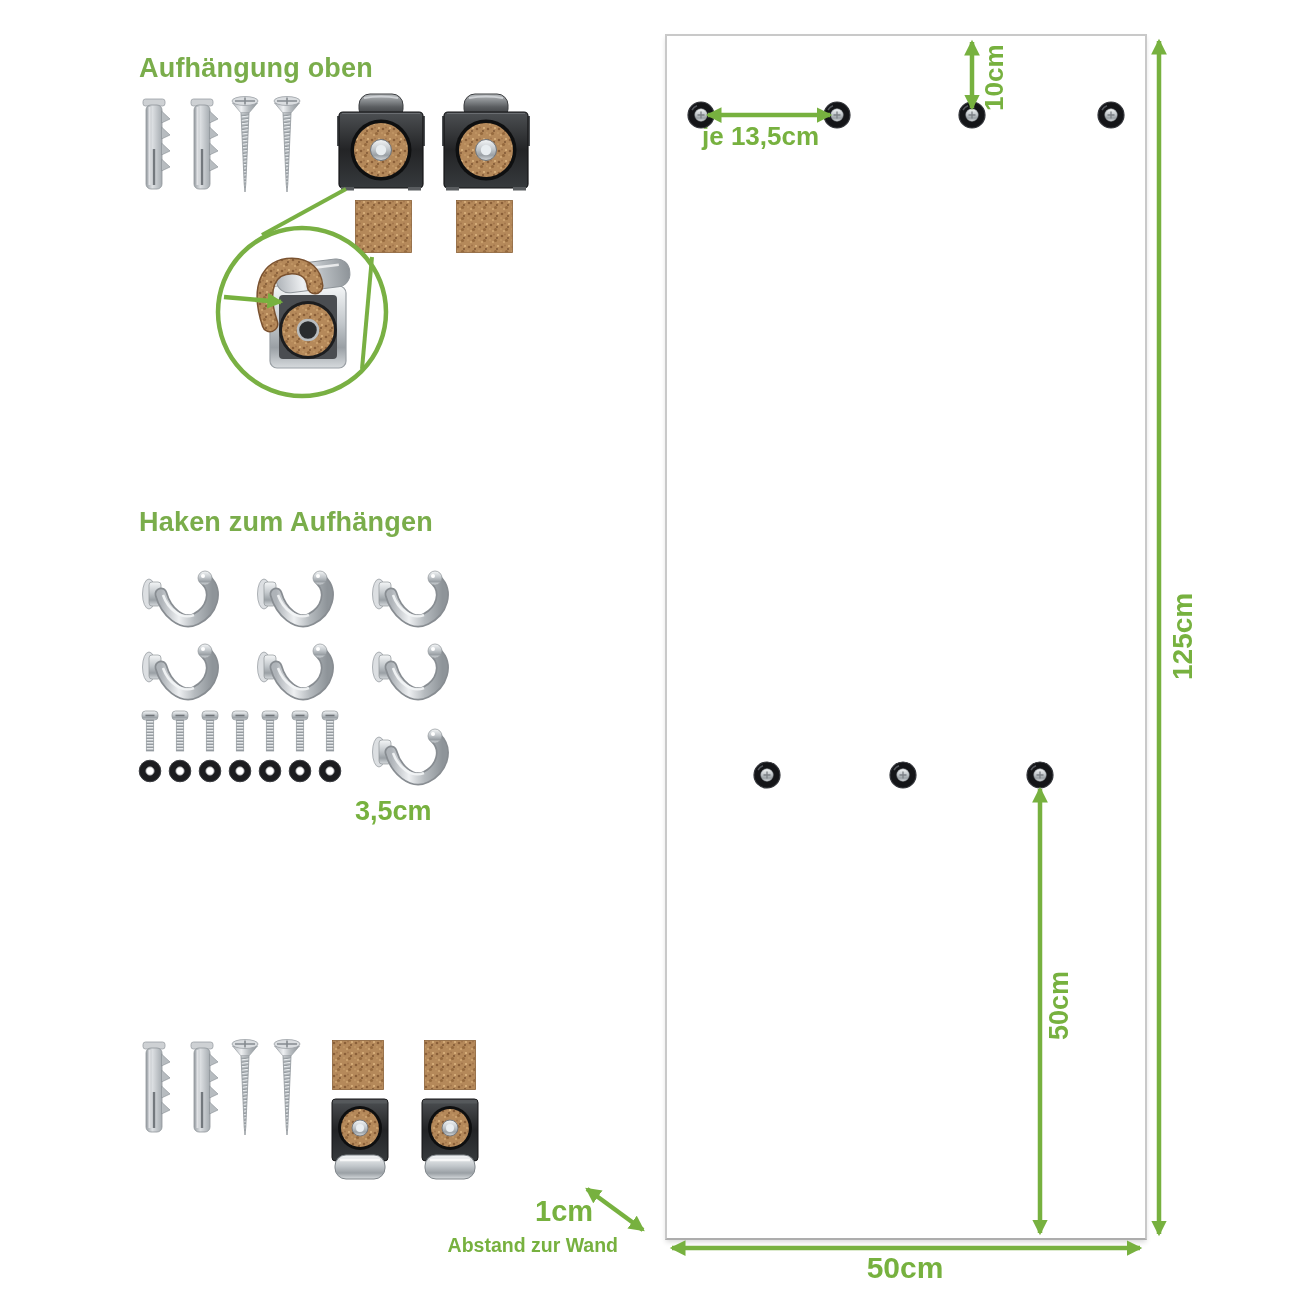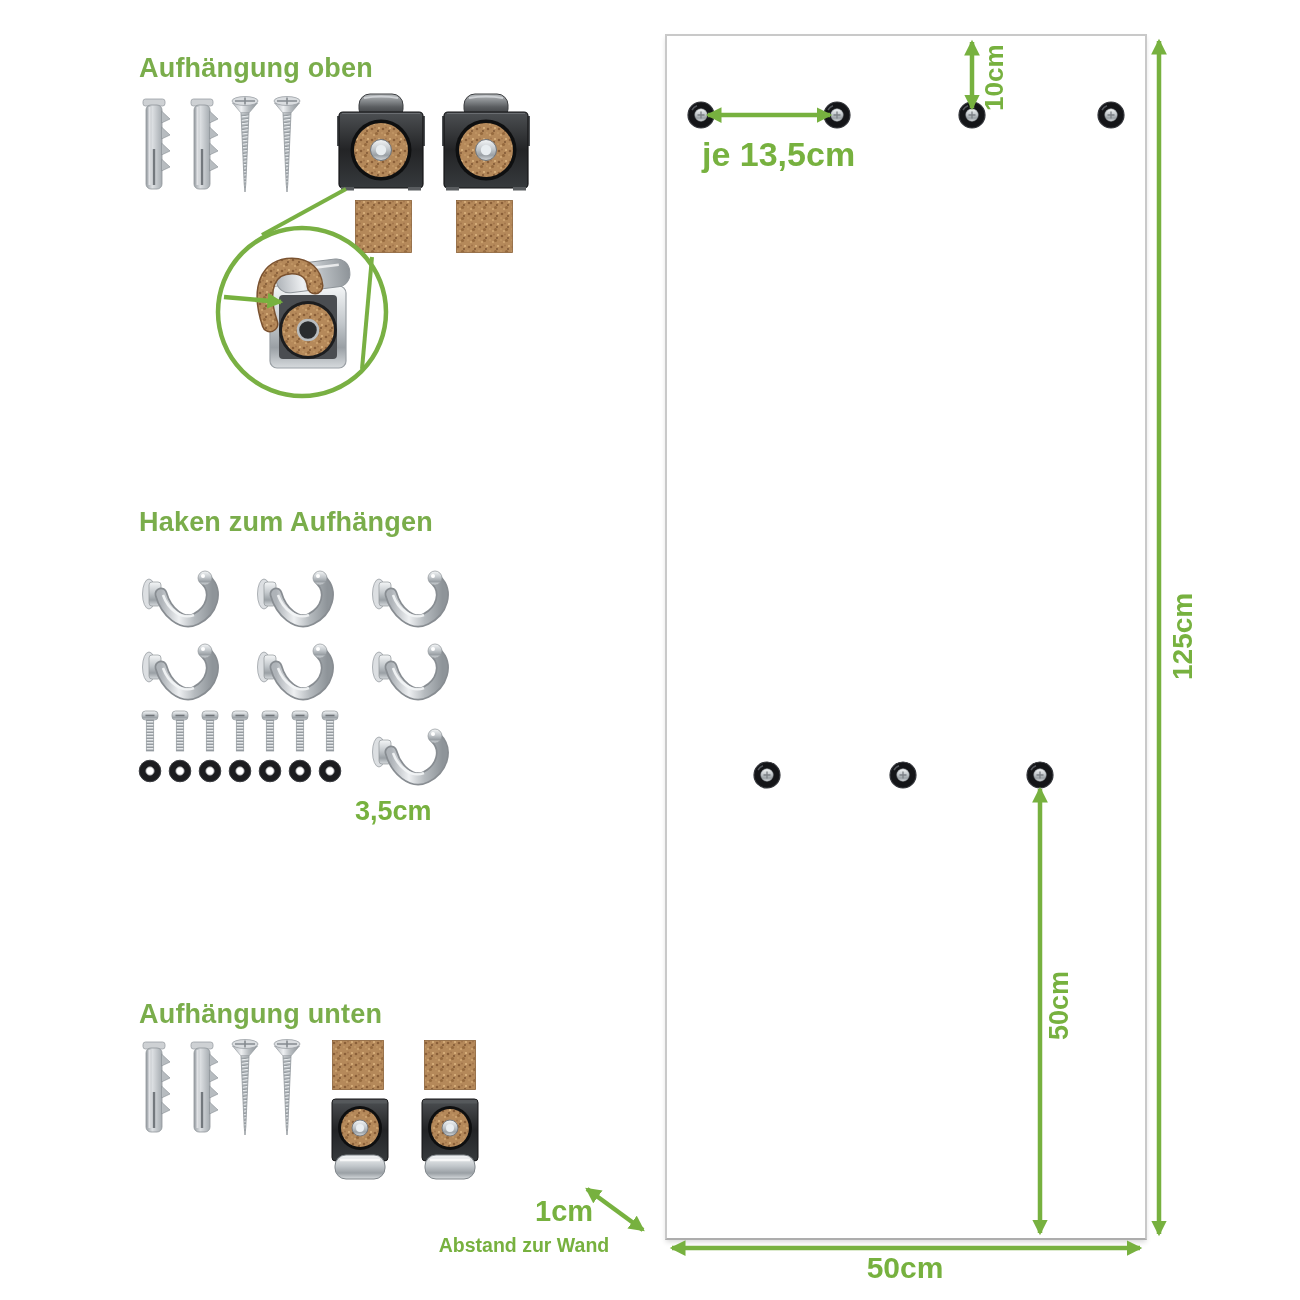--- a/index.html
+++ b/index.html
@@ -351,21 +351,20 @@
   <div class="abs comp" style="left:318px;top:759px">
     <svg viewBox="0 0 24 24" width="24" height="24">
         <circle cx="12" cy="12" r="10.8" fill="#1b1c1f"></circle>
         <circle cx="12" cy="12" r="10.8" fill="none" stroke="#3c3e43" stroke-width="1"></circle>
         <circle cx="12" cy="12" r="4.2" fill="#ffffff" stroke="#8a8d92" stroke-width="0.8"></circle>
       </svg>
   </div>
 
   <div class="abs dim" style="left:355px;top:798px;width:100px;text-align:left;font-size:27px">3,5cm</div>
 
-  <div class="abs heading" style="left:139px;top:1000px">Aufhängung unten</div>
 
   <div class="abs comp" style="left:136px;top:1040px;width:36px;height:98px">
     <svg viewBox="0 0 36 98" width="36" height="98">
       <rect x="7" y="2" width="22" height="7" rx="2.5" fill="#ced1d4" stroke="#9aa0a5" stroke-width="0.8"></rect>
       <rect x="10" y="8" width="16" height="84" rx="5" fill="url(#plugGrad)" stroke="#8f959a" stroke-width="0.8"></rect>
       <rect x="12.5" y="10" width="2" height="78" fill="#eef0f2" opacity="0.7"></rect>
       <rect x="16.8" y="52" width="2.4" height="36" fill="#73787d"></rect>
       <path d="M25.5,14 l8.5,8 -8.5,4 z" fill="#b7bcc0" stroke="#878d92" stroke-width="0.6"></path>
       <path d="M25.5,30 l8.5,8 -8.5,4 z" fill="#b7bcc0" stroke="#878d92" stroke-width="0.6"></path>
       <path d="M25.5,46 l8.5,8 -8.5,4 z" fill="#b7bcc0" stroke="#878d92" stroke-width="0.6"></path>
@@ -496,27 +495,27 @@
   <div class="abs comp" style="left:1026px;top:761px">
     <svg viewBox="0 0 28 28" width="28" height="28">
         <circle cx="14" cy="14" r="13" fill="#141518"></circle>
         <circle cx="14" cy="14" r="13" fill="none" stroke="#33353a" stroke-width="1.2"></circle>
         <path d="M5,9 A10.5,10.5 0 0,1 10,4.8" stroke="#53565c" stroke-width="1.5" fill="none"></path>
         <circle cx="14" cy="14" r="6.2" fill="url(#chromeV)" stroke="#9aa0a5" stroke-width="0.6"></circle>
         <path d="M10.5,14 h7 M14,10.5 v7" stroke="#7c8186" stroke-width="1.3"></path>
       </svg>
   </div>
 
-  <div class="abs dim" style="left:702px;top:137px;font-size:34px">je 13,5cm</div>
+  <div class="abs dim" style="left:702px;top:123px;font-size:26px">je 13,5cm</div>
   <div class="abs dim vdim" style="left:981px;top:40px;height:76px;font-size:26px">10cm</div>
   <div class="abs dim vdim" style="left:1169px;top:580px;height:112px;font-size:28px">125cm</div>
   <div class="abs dim vdim" style="left:1046px;top:958px;height:95px;font-size:27px">50cm</div>
   <div class="abs dim" style="left:666px;top:1253px;width:478px;text-align:center;font-size:30px">50cm</div>
   <div class="abs dim" style="left:535px;top:1197px;width:80px;font-size:29px">1cm</div>
-  <div class="abs dim" style="left:430px;top:1236px;width:188px;text-align:center;font-size:19.5px">Abstand zur Wand</div>
+  <div class="abs dim" style="left:430px;top:1236px;width:188px;text-align:right;font-size:19.5px">Abstand zur Wand</div>
 
   <svg class="abs overlay" style="left:0;top:0" width="1300" height="1300" viewBox="0 0 1300 1300">
     <defs>
       <marker id="ah" markerWidth="4" markerHeight="4" refX="3" refY="1.75" orient="auto-start-reverse" markerUnits="strokeWidth">
         <path d="M0,0 L3.5,1.75 L0,3.5 Z" fill="#77b13f"></path>
       </marker>
     </defs>
     <g stroke="#77b13f" stroke-width="4.5" fill="none">
 
       <line x1="708" y1="115" x2="830" y2="115" marker-start="url(#ah)" marker-end="url(#ah)"></line>

